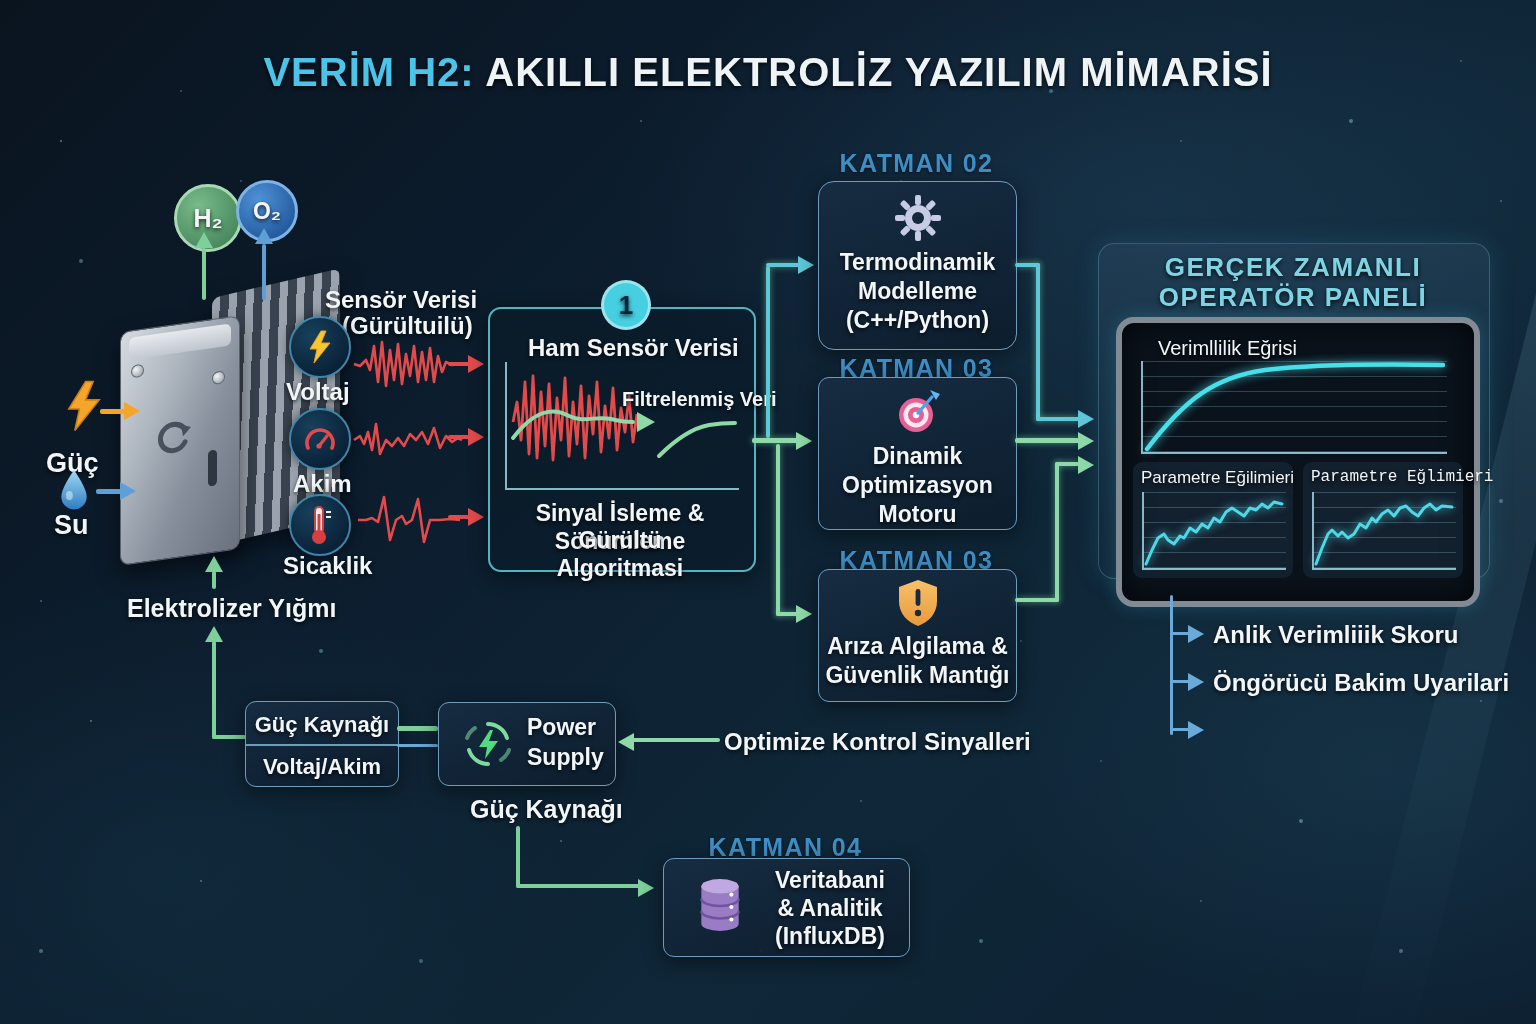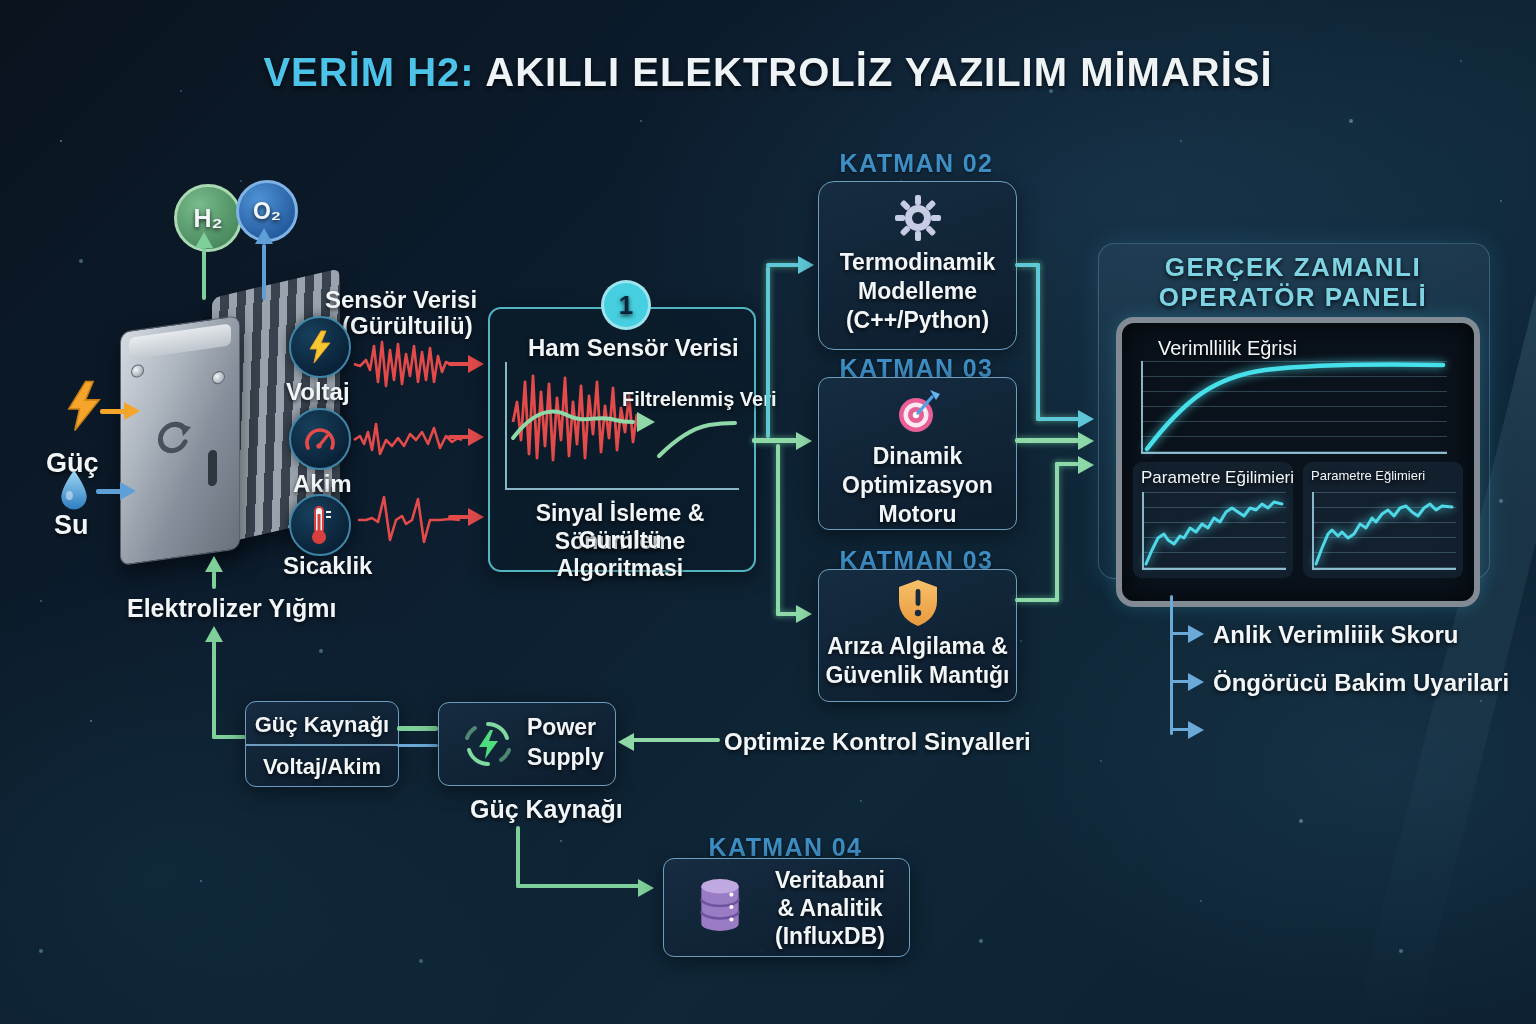--- a/index.html
+++ b/index.html
@@ -270,21 +270,21 @@
 
   <div class="lbl" style="left:1144px;top:337px;font-size:20px;font-weight:400;margin-left:14px;">Verimllilik Eğrisi</div>
   <div class="axes grid" style="position:absolute;left:1141px;top:361px;width:304px;height:91px;"></div>
   <svg class="glow" width="304" height="91" viewBox="0 0 304 91" style="position:absolute;left:1143px;top:361px;">
     <path d="M4,88 C42,38 72,16 122,9 C172,3 242,3 300,4" fill="none" stroke="#46e0ea" stroke-width="4.5" stroke-linecap="round"></path>
     </svg>
 
   <div style="position:absolute;left:1133px;top:462px;width:160px;height:116px;border-radius:9px;background:rgba(32,52,70,.45);"></div>
   <div style="position:absolute;left:1303px;top:462px;width:160px;height:116px;border-radius:9px;background:rgba(32,52,70,.45);"></div>
   <div class="lbl" style="left:1141px;top:468px;font-size:17px;font-weight:400;">Parametre Eğilimieri</div>
-  <div class="lbl" style="left:1311px;top:468px;font-size:13px;font-weight:400;">Parametre Eğlimieri</div>
+  <div class="lbl" style="left:1311px;top:468px;font-size:16px;font-weight:400;font-family:Liberation Mono, monospace;">Parametre Eğlimieri</div>
   <div class="axes grid" style="position:absolute;left:1142px;top:492px;width:142px;height:76px;"></div>
   <div class="axes grid" style="position:absolute;left:1312px;top:492px;width:142px;height:76px;"></div>
   <svg class="glow" width="142" height="76" viewBox="0 0 142 76" style="position:absolute;left:1144px;top:492px;">
     <polyline points="2,72 8,58 14,46 20,42 24,48 30,52 36,44 40,46 46,36 52,40 58,32 64,36 70,26 76,30 82,20 88,16 94,20 100,24 106,16 112,18 118,12 124,16 130,10 138,12" fill="none" stroke="#4fd8e8" stroke-width="3" stroke-linejoin="round" stroke-linecap="round"></polyline>
     </svg>
   <svg class="glow" width="142" height="76" viewBox="0 0 142 76" style="position:absolute;left:1314px;top:492px;">
     <polyline points="2,72 8,56 14,42 18,38 24,44 28,40 34,46 40,42 46,32 52,36 58,26 62,30 68,22 74,18 80,24 86,16 92,14 98,20 104,24 110,16 116,12 122,18 128,14 138,15" fill="none" stroke="#4fd8e8" stroke-width="3" stroke-linejoin="round" stroke-linecap="round"></polyline>
     </svg>
 
   <div class="ln" style="left:1170px;top:595px;width:3px;height:140px;background:#6aa9d8;"></div>

